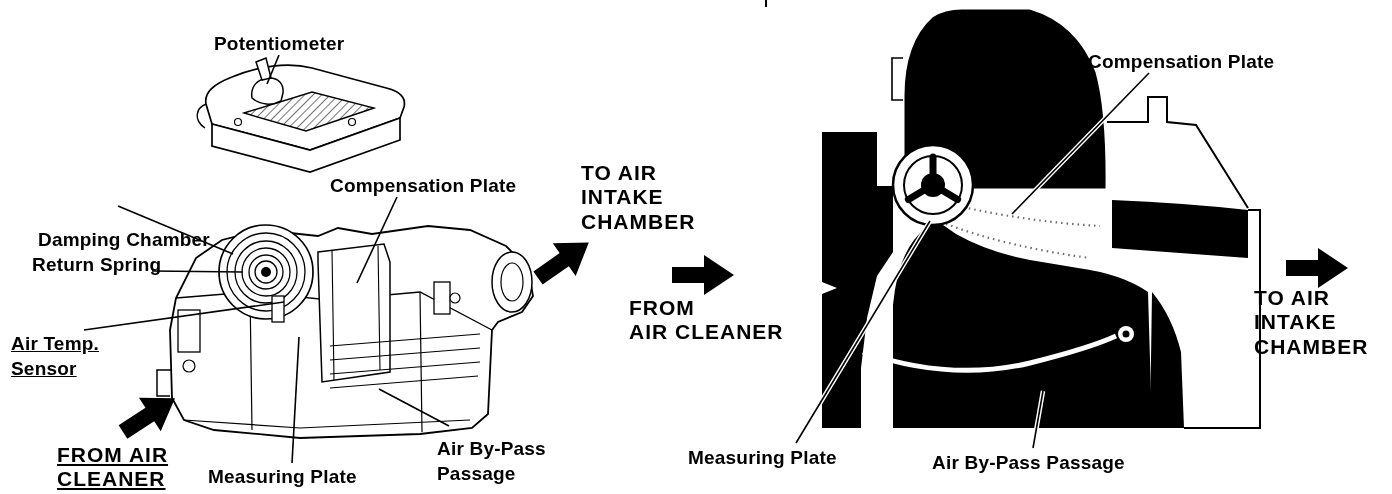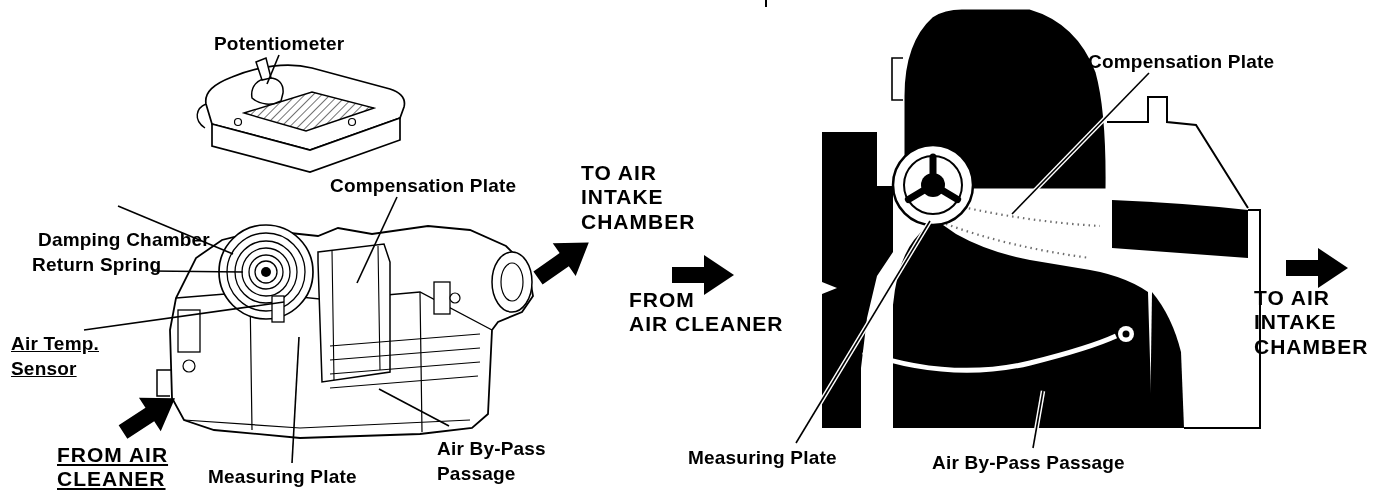--- a/index.html
+++ b/index.html
@@ -141,21 +141,21 @@
 Sensor</div>
   <div class="lbl part" style="left:208px; top:464px;">Measuring Plate</div>
   <div class="lbl part" style="left:437px; top:428px;margin-top:8px;">Air By-Pass
 Passage</div>
 
   <div class="lbl flow" style="left:57px; top:443px;text-decoration:underline;">FROM AIR
 CLEANER</div>
   <div class="lbl flow" style="left:581px; top:161px;">TO AIR
 INTAKE
 CHAMBER</div>
-  <div class="lbl flow" style="left:629px; top:288px;">FROM
+  <div class="lbl flow" style="left:629px; top:296px;">FROM
 AIR CLEANER</div>
 
   <div class="lbl part" style="left:1088px; top:49px;">Compensation Plate</div>
   <div class="lbl part" style="left:688px; top:445px;">Measuring Plate</div>
   <div class="lbl part" style="left:932px; top:450px;">Air By-Pass Passage</div>
   <div class="lbl flow" style="left:1254px; top:286px;">TO AIR
 INTAKE
 CHAMBER</div>
 
 </div>

